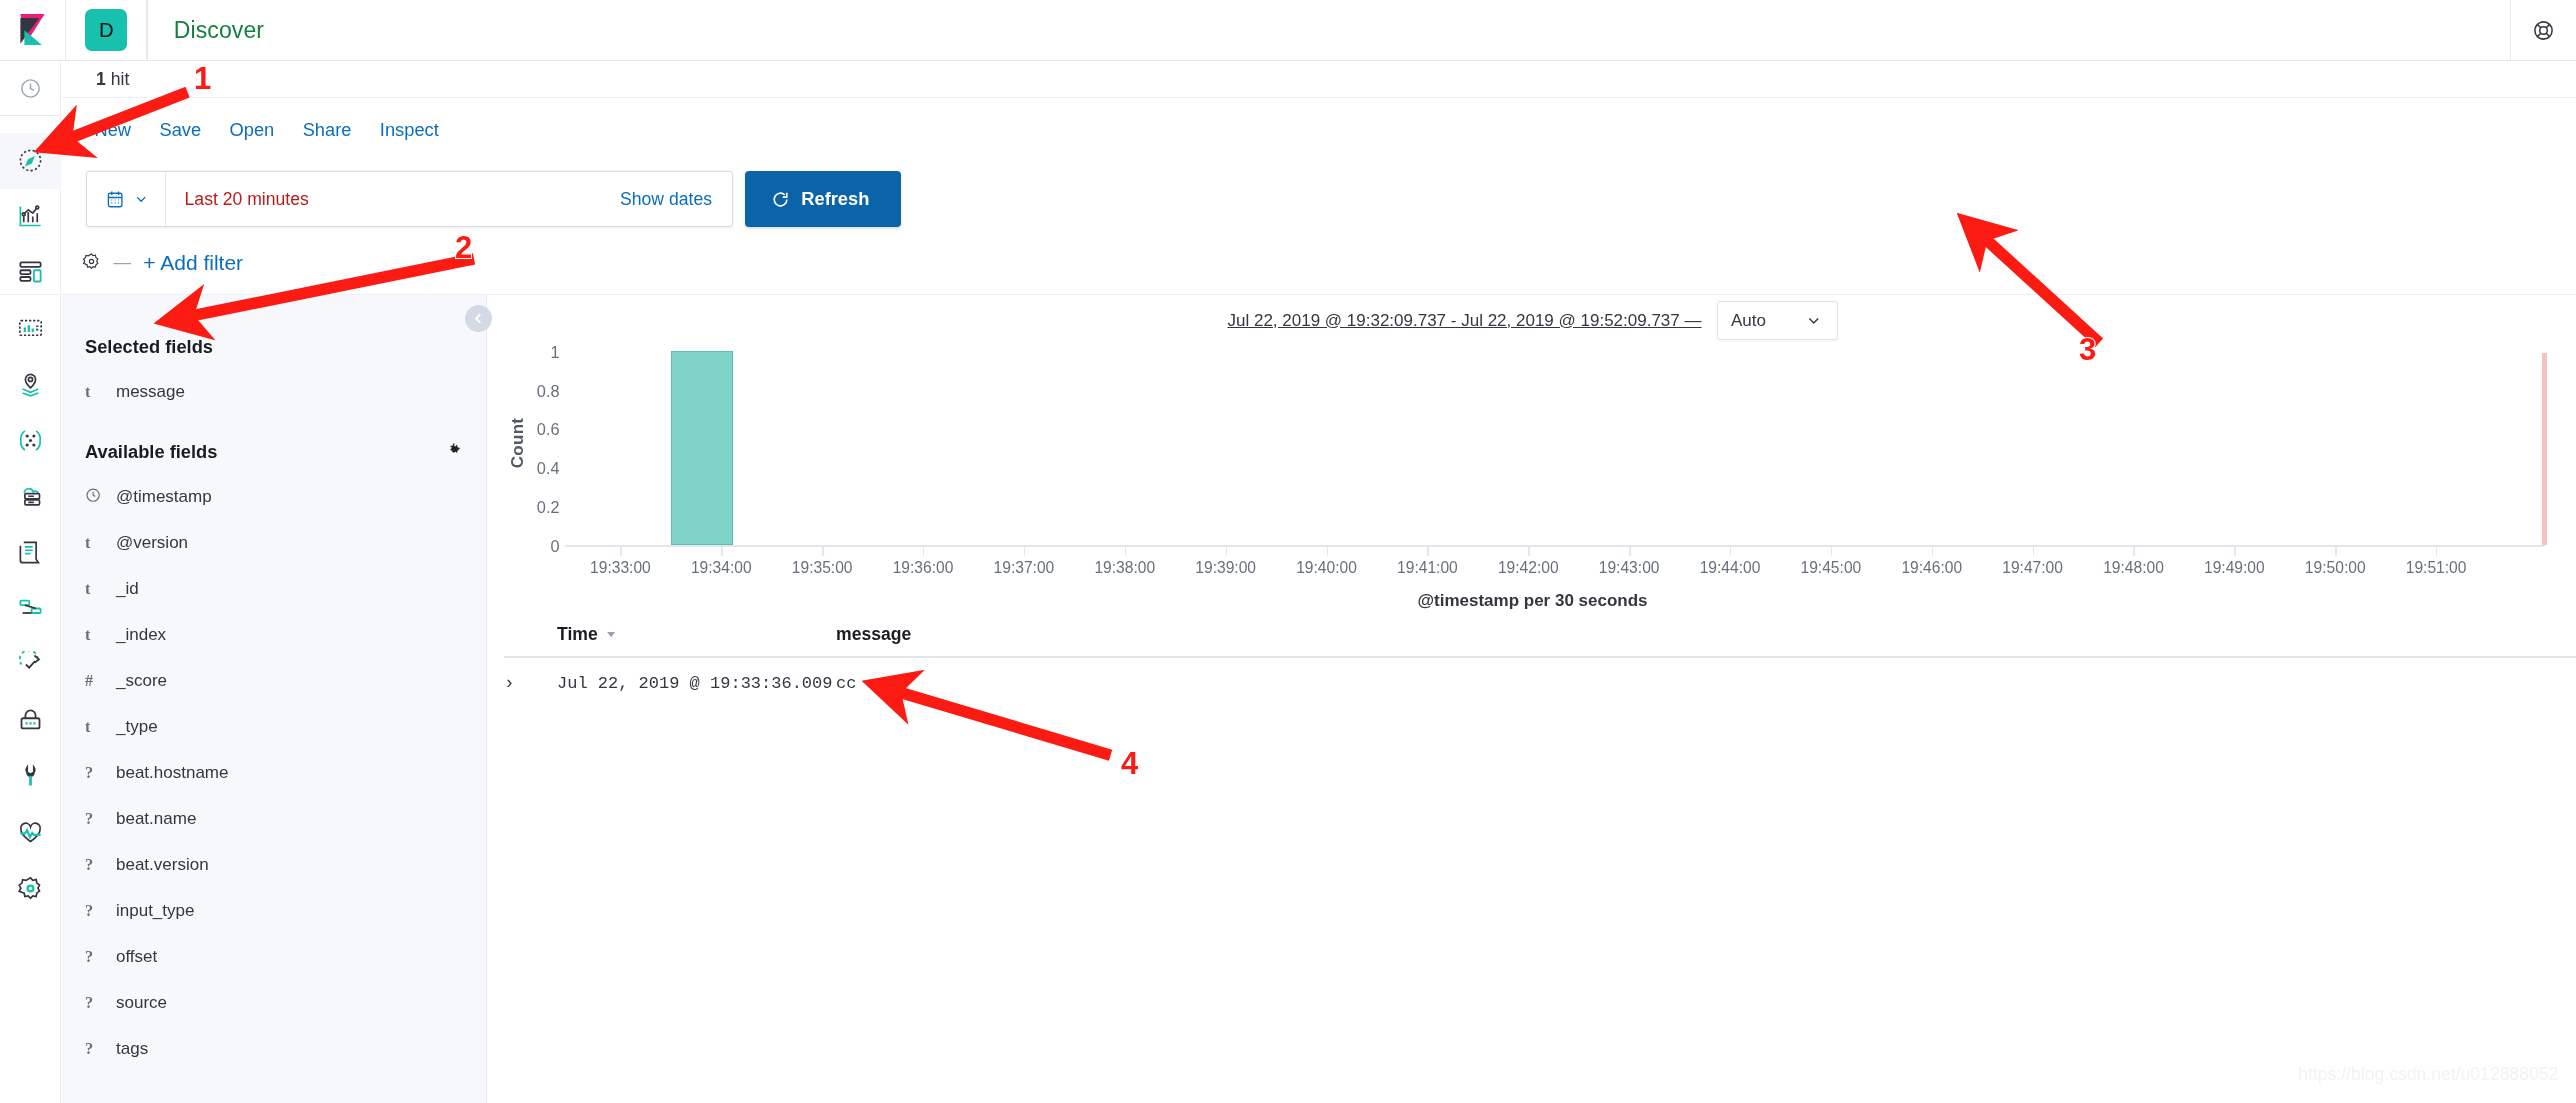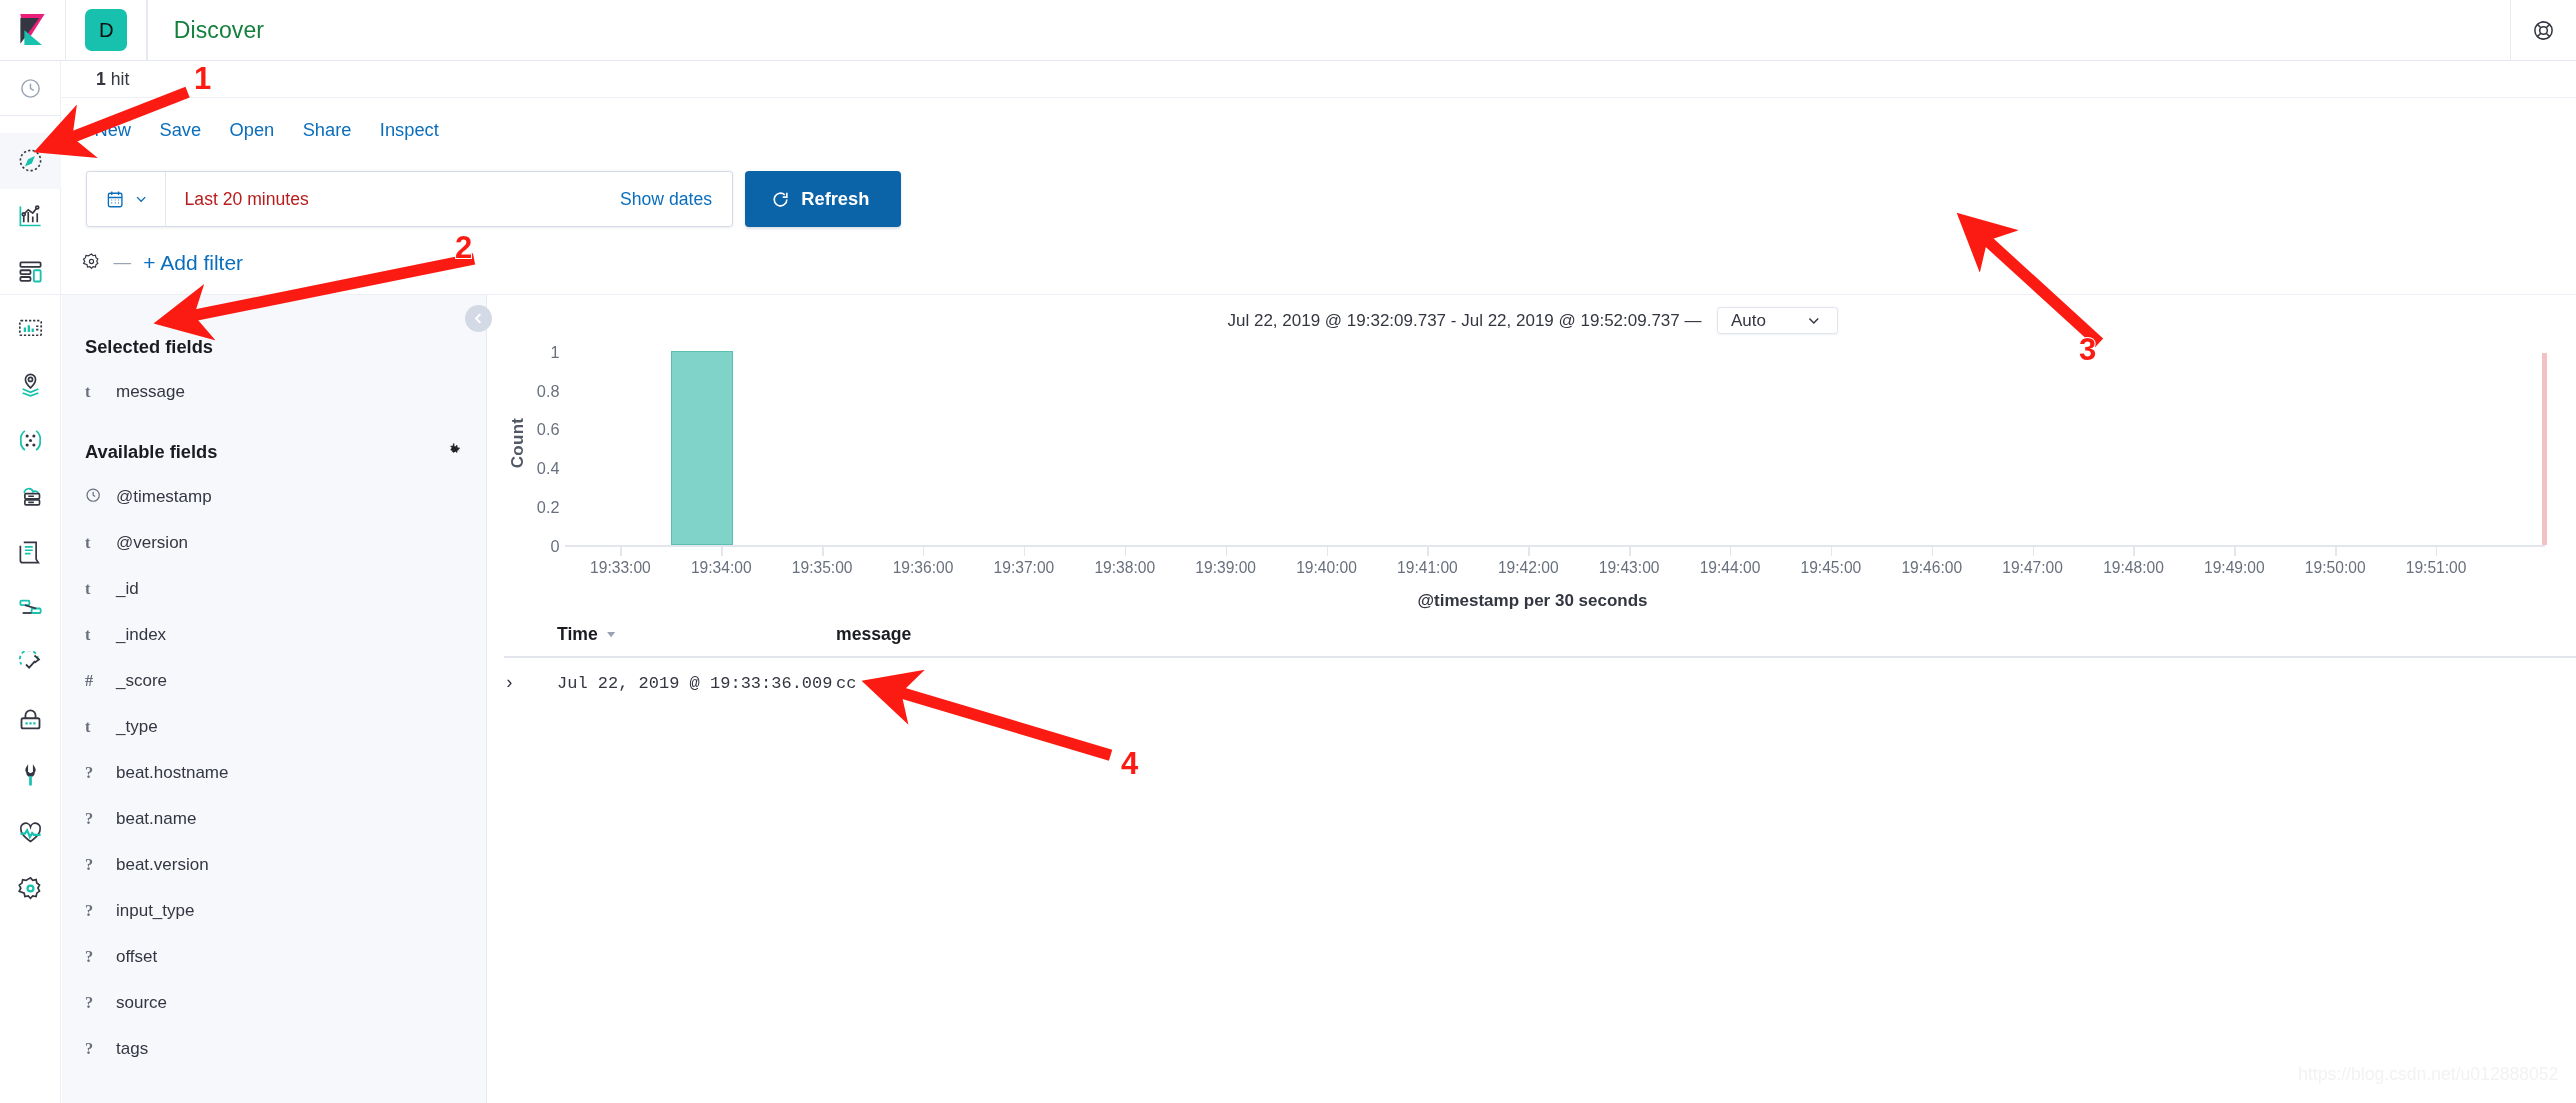--- a/index.html
+++ b/index.html
@@ -144,23 +144,23 @@
     position:absolute; top:295px; left:489px; width:2087px; height:809px;
     background:#fff;
   }
   .chart-head {
     position:relative; height:51px; display:flex; align-items:center; justify-content:center;
   }
   .collapse-btn {
     position:absolute; left:-24.4px; top:9.5px; width:27px; height:27px; border-radius:50%;
     background:#d3dae6; display:flex; align-items:center; justify-content:center; cursor:pointer;
   }
-  .range-text { font-size:17px; color:#343741; }
+  .range-text { font-size:17px; color:#343741;text-decoration:underline; }
   .interval-sel {
-    margin-left:15px; width:121px; height:27px; background:#fff;
+    margin-left:15px; width:121px; height:39px; background:#fff;
     border:0.7px solid #e0e4ed; border-radius:3.4px;
     display:flex; align-items:center; justify-content:space-between;
     padding:0 13.5px; font-size:17px; color:#343741; cursor:pointer;
     box-shadow: 0 0.7px 2px rgba(65,78,101,.08);
   }
   .chart-area { position:relative; height:223px; margin-top:6.8px; }
   .ylabel {
     position:absolute; left:4.1px; top:80px; transform:rotate(-90deg);
     transform-origin:center; font-size:17px; font-weight:700; color:#535966;
     letter-spacing:0.3px;

